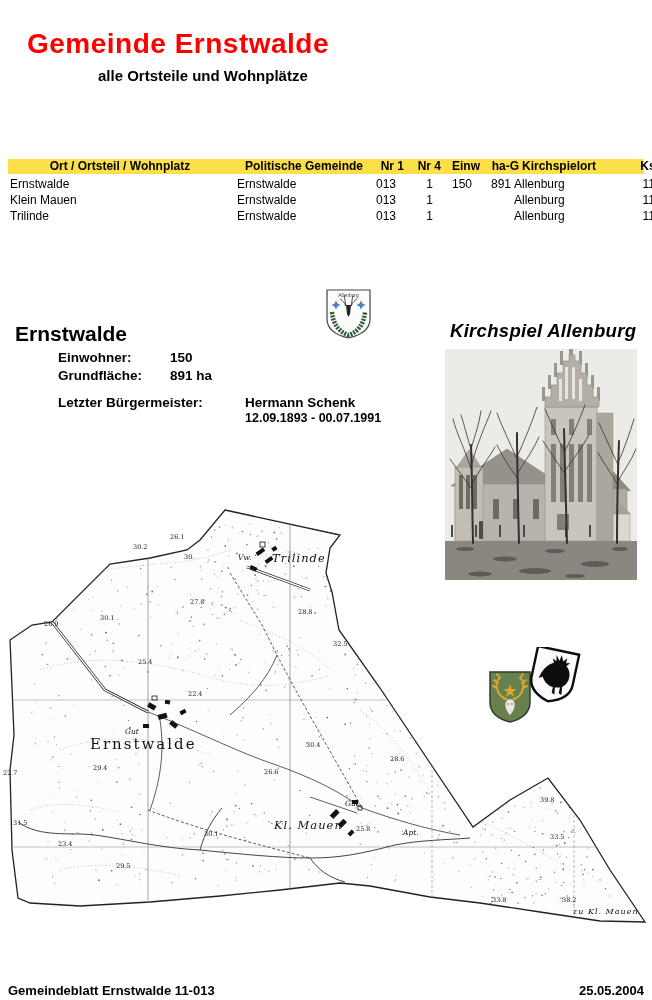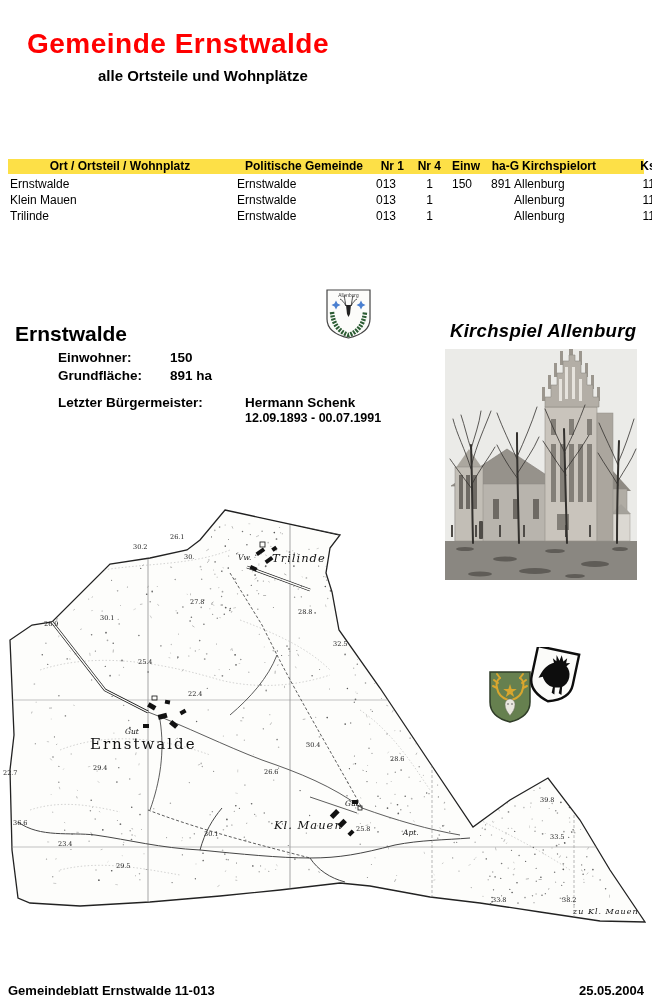--- a/index.html
+++ b/index.html
@@ -1087,21 +1087,21 @@
         <span class="elev" style="left: 100px; top: 124px;">30.1</span>
         <span class="elev" style="left: 44px; top: 130px;">26.9</span>
         <span class="elev" style="left: 138px; top: 168px;">25.4</span>
         <span class="elev" style="left: 188px; top: 200px;">22.4</span>
         <span class="elev" style="left: 333px; top: 150px;">32.5</span>
         <span class="elev" style="left: 390px; top: 265px;">28.6</span>
         <span class="elev" style="left: 93px; top: 274px;">29.4</span>
         <span class="elev" style="left: 3px; top: 279px;">22.7</span>
         <span class="elev" style="left: 264px; top: 278px;">26.6</span>
         <span class="elev" style="left: 306px; top: 251px;">30.4</span>
-        <span class="elev" style="left: 13px; top: 329px;">36.6</span>
+        <span class="elev" style="left: 13px; top: 329px;">31.5</span>
         <span class="elev" style="left: 58px; top: 350px;">23.4</span>
         <span class="elev" style="left: 116px; top: 372px;">29.5</span>
         <span class="elev" style="left: 204px; top: 340px;">30.1</span>
         <span class="elev" style="left: 540px; top: 306px;">39.8</span>
         <span class="elev" style="left: 550px; top: 343px;">33.5</span>
         <span class="elev" style="left: 356px; top: 335px;">25.8</span>
         <span class="elev" style="left: 492px; top: 406px;">33.8</span>
         <span class="elev" style="left: 562px; top: 406px;">38.2</span>
       </div>
   </div>

